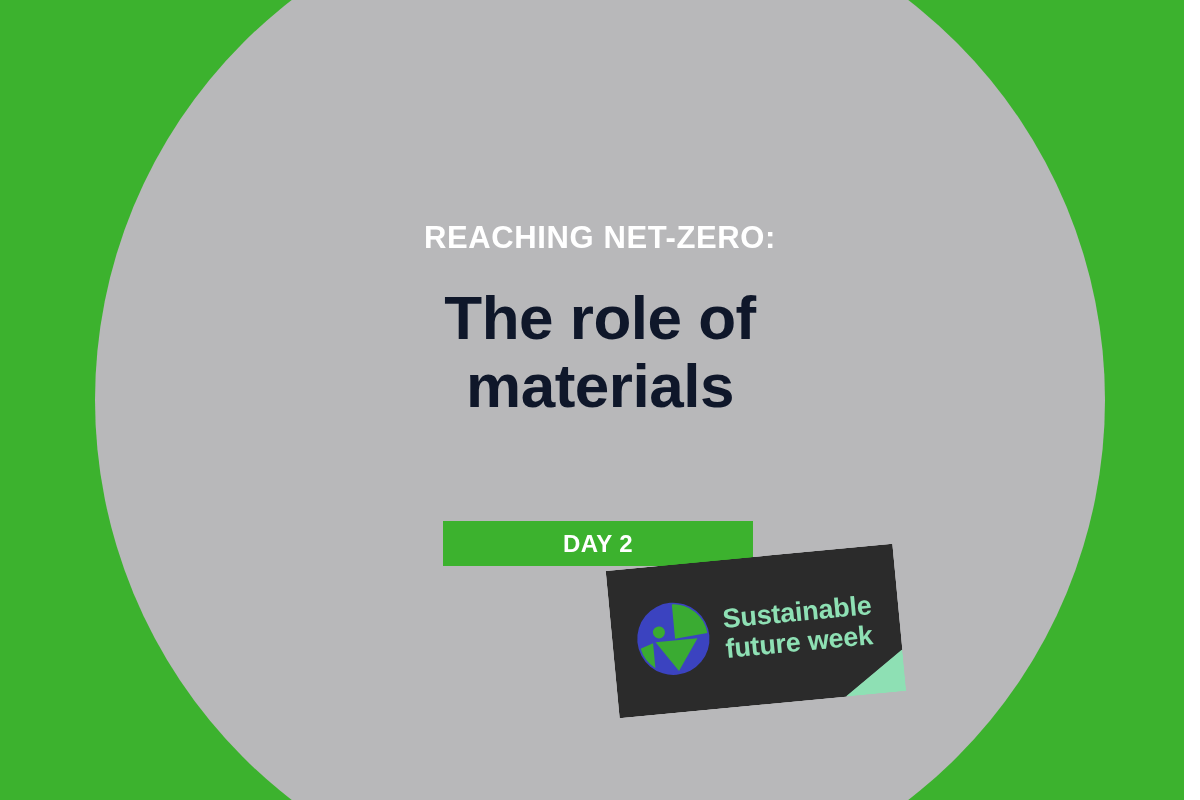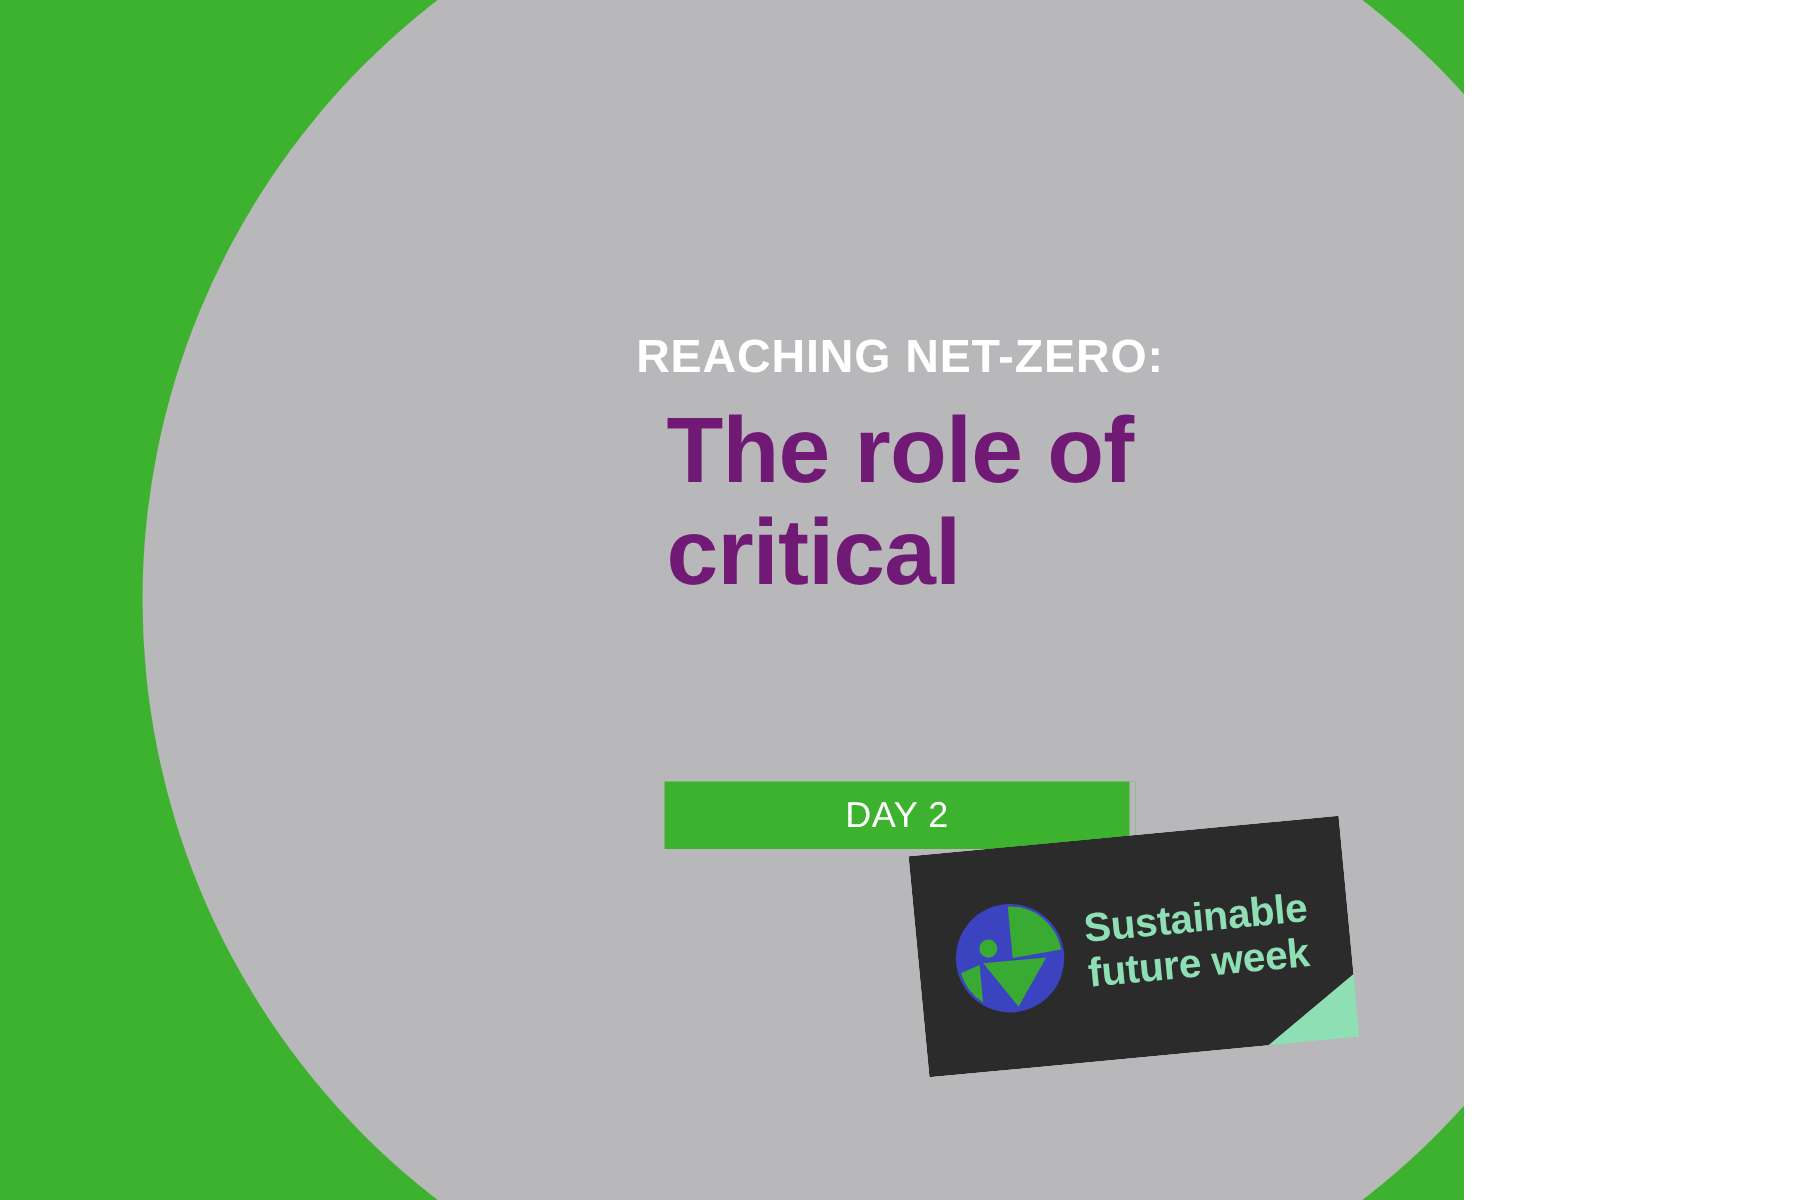--- a/index.html
+++ b/index.html
@@ -2,21 +2,21 @@
 <html><head>
 <meta charset="utf-8">
 <style>
   html, body {
     margin: 0;
     padding: 0;
     background: #ffffff;
   }
   #stage {
     position: relative;
-    width: 976px;
+    width: 1184px;
     height: 800px;
     overflow: hidden;
     background: #3cb22e;
     font-family: "Liberation Sans", sans-serif;
   }
 
   
   #bg-circle {
     position: absolute;
     left: 95px;
@@ -46,26 +46,26 @@
     color: #ffffff;
     font-size: 31px;
     font-weight: 700;
     letter-spacing: 0.6px;
     line-height: 1;
     text-align: center;
     white-space: nowrap;
   }
 
   #headline {
-    margin-top: 14px;
-    color: #701a75;
+    margin-top: 31px;
+    color: #0f172a;
     font-size: 62px;
     font-weight: 700;
     line-height: 68px;
-    text-align: left;
+    text-align: center;
     letter-spacing: -0.5px;
     max-width: 420px;
   }
 
   
   #session-badge {
     position: absolute;
     left: 443px;
     top: 521px;
     width: 314px;
@@ -74,21 +74,21 @@
     display: flex;
     align-items: stretch;
   }
   .badge-cell {
     flex: 1 1 0;
     display: flex;
     align-items: center;
     justify-content: center;
     color: #ffffff;
     font-size: 24px;
-    font-weight: 400;
+    font-weight: 700;
     letter-spacing: 0.4px;
     line-height: 1;
     white-space: nowrap;
   }
   #badge-divider {
     width: 4px;
     background: #b8b8ba;
     flex: 0 0 4px;
   }
 
@@ -146,21 +146,21 @@
 <div id="stage">
 
   <div id="bg-circle"></div>
 
   <div id="content">
 
     <div id="eyebrow">REACHING NET-ZERO:</div>
 
     <div id="headline">
       <div>The role of</div>
-      <div>critical</div>
+      <div>materials</div>
     </div>
 
   </div>
 
   <div id="session-badge">
     <div class="badge-cell">DAY 2</div>
     <div id="badge-divider"></div>
   </div>
 
   <div id="logo-card">

